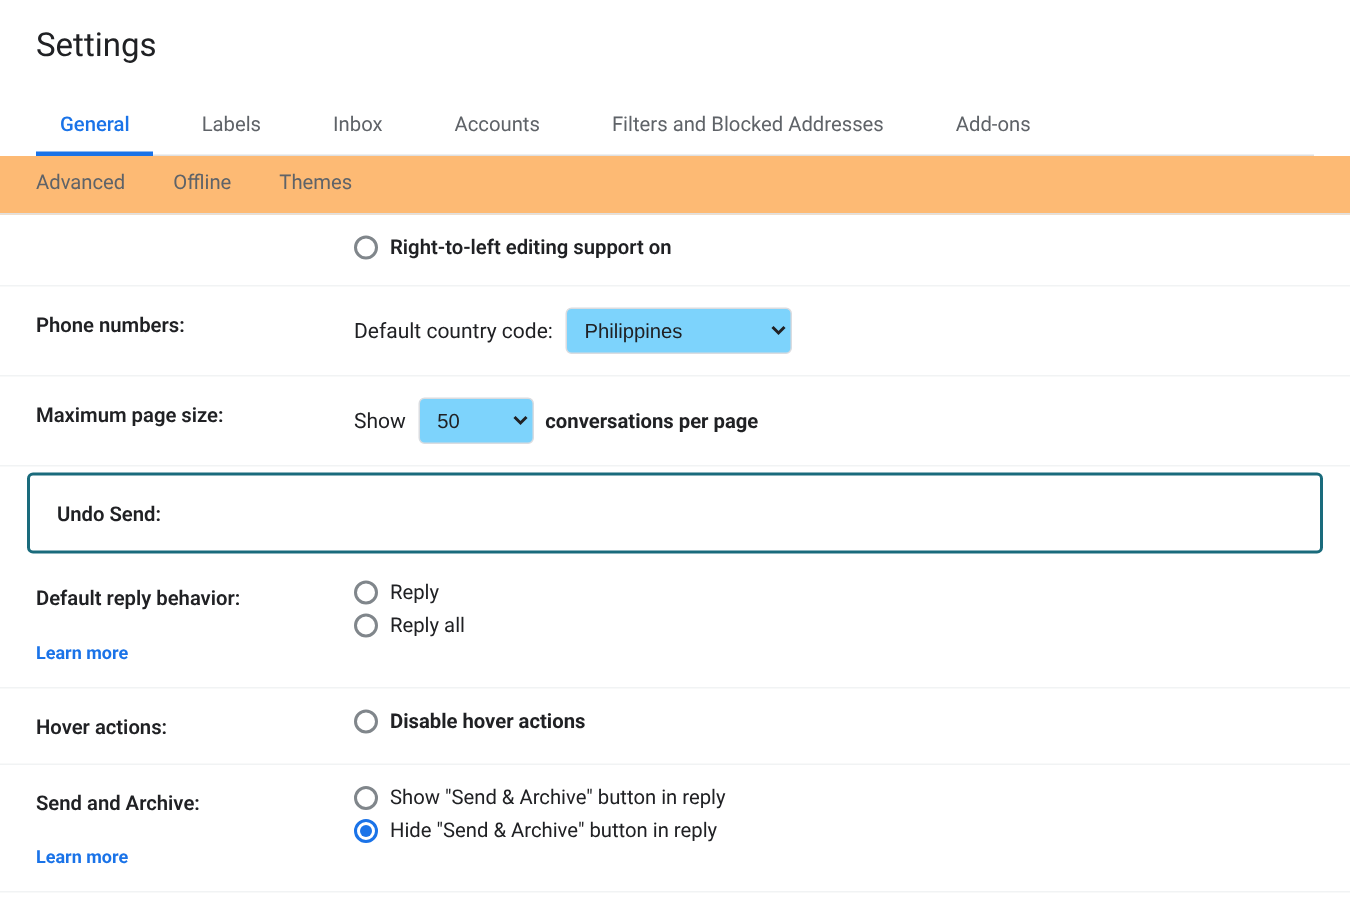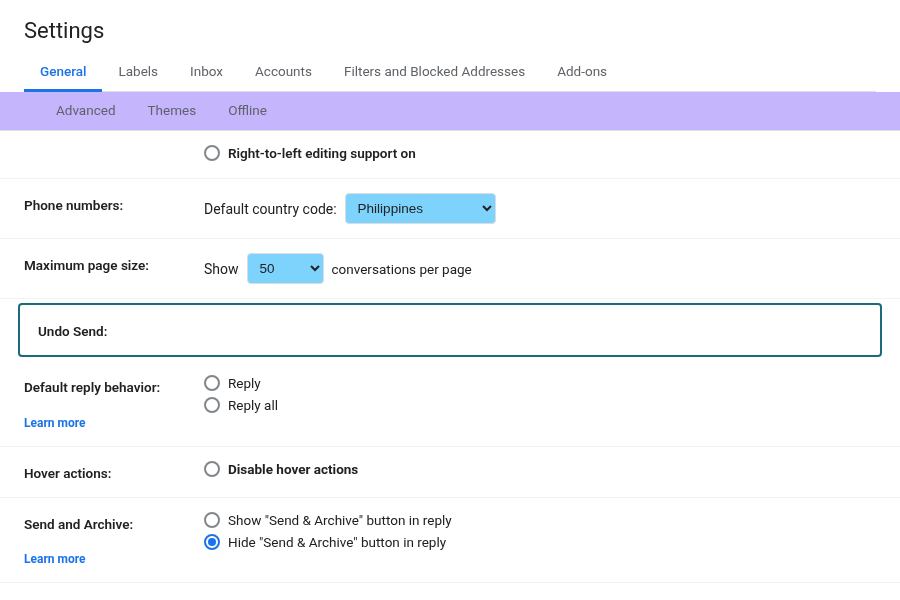--- a/index.html
+++ b/index.html
@@ -15,50 +15,50 @@
 
     .header {
       padding: 18px 24px 0 24px;
       background: #fff;
     }
 
     .header h1 {
       font-size: 22px;
       font-weight: 400;
       color: #202124;
-      margin-bottom: 10px;
+      margin-bottom: 22px;
     }
 
     .tabs-primary {
       display: flex;
       border-bottom: 1px solid #e0e0e0;
-      gap: 0;
+      gap: 16px;
     }
 
     .tab-primary {
       padding: 10px 16px;
       font-size: 13.5px;
       color: #5f6368;
       cursor: pointer;
       border-bottom: 3px solid transparent;
       margin-bottom: -1px;
       white-space: nowrap;
     }
 
     .tab-primary.active {
       color: #1a73e8;
       border-bottom: 3px solid #1a73e8;
       font-weight: 500;
     }
 
     .tabs-secondary {
       display: flex;
-      padding: 0 40px;
+      padding: 0 8px;
       border-bottom: 1px solid #e0e0e0;
-      background: #c4b5fd;
+      background: #fdba74;
     }
 
     .tab-secondary {
       padding: 10px 16px;
       font-size: 13.5px;
       color: #5f6368;
       cursor: pointer;
       border-bottom: 3px solid transparent;
       margin-bottom: -1px;
     }
@@ -101,20 +101,21 @@
       color: #1a73e8;
       cursor: pointer;
       margin-top: 16px;
     }
 
     .setting-content {
       flex: 1;
       display: flex;
       flex-direction: column;
       gap: 6px;
+      margin-left: 32px;
     }
 
     .setting-content-row {
       display: flex;
       align-items: center;
       gap: 8px;
     }
 
     .radio-option {
       display: flex;
@@ -132,20 +133,21 @@
       font-size: 13.5px;
       color: #202124;
       background: #7dd3fc;
       cursor: pointer;
       appearance: auto;
     }
 
     .conversations-text {
       font-size: 13.5px;
       color: #202124;
+      font-weight: bold;
     }
 
     .cancellation-row {
       display: flex;
       align-items: center;
       gap: 8px;
       font-size: 13.5px;
     }
 
     .radio-checked {
@@ -202,22 +204,22 @@
     <div class="tab-primary">Labels</div>
     <div class="tab-primary">Inbox</div>
     <div class="tab-primary">Accounts</div>
     <div class="tab-primary">Filters and Blocked Addresses</div>
     <div class="tab-primary">Add-ons</div>
   </div>
 </div>
 
 <div class="tabs-secondary">
   <div class="tab-secondary">Advanced</div>
+  <div class="tab-secondary">Offline</div>
   <div class="tab-secondary">Themes</div>
-  <div class="tab-secondary">Offline</div>
 </div>
 
 <div class="content">
 
   <div class="setting-row">
     <div class="setting-label"></div>
     <div class="setting-content">
       <div class="rtl-row">
         <span class="radio-unchecked"></span>
         <span class="bold-text">Right-to-left editing support on</span>

